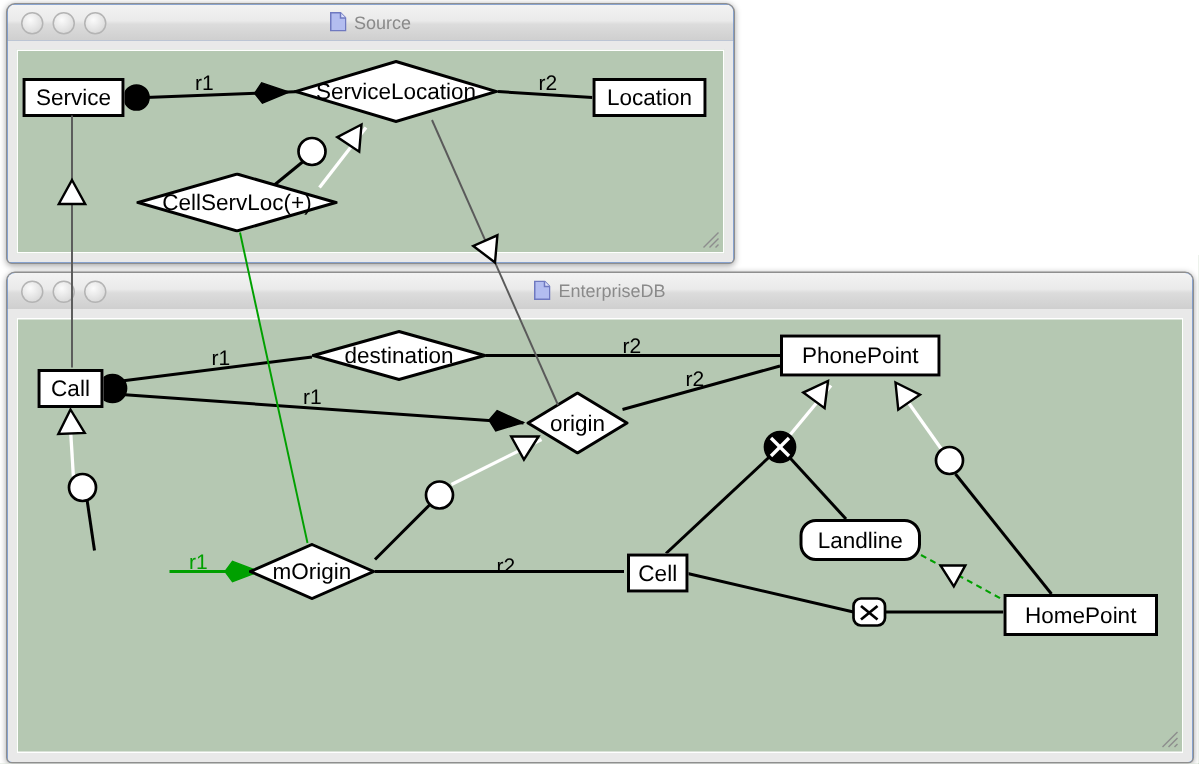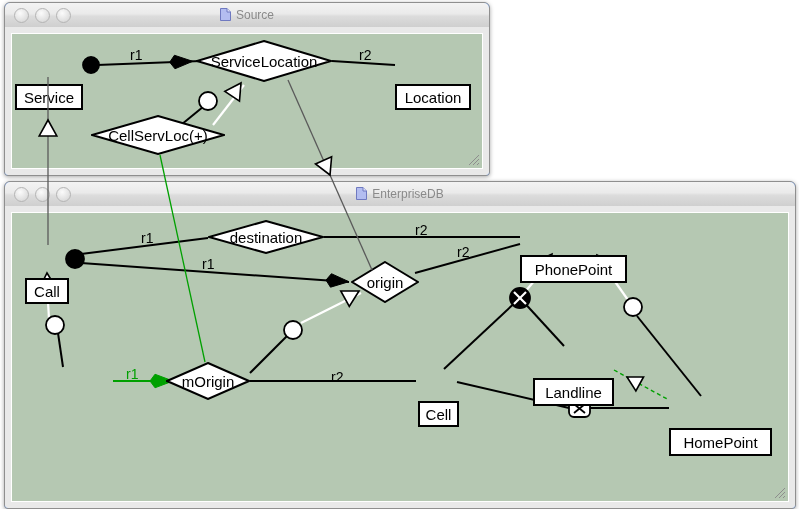--- a/index.html
+++ b/index.html
@@ -26,21 +26,21 @@
   .grip{position:absolute;right:2px;bottom:2px;width:13px;height:13px;pointer-events:none;}
 
   
   .layer{position:absolute;left:0;top:0;}
   #overlay{position:absolute;left:0;top:0;width:799px;height:509px;pointer-events:none;}
 
   
   .node{position:absolute;background:#ffffff;border:2px solid #000;
         font-size:15px;color:#000;line-height:1;white-space:nowrap;
         display:flex;align-items:center;justify-content:center;
-        padding:3px 7px;box-sizing:border-box;margin-top:32px;}
+        padding:3px 7px;box-sizing:border-box;}
   .dia{position:absolute;display:flex;align-items:center;justify-content:center;
        font-size:15px;color:#000;white-space:nowrap;}
   .dia span{position:relative;z-index:2;}
   .dia svg{position:absolute;left:0;top:0;}
   .elabel{position:absolute;font-size:14px;color:#000;white-space:nowrap;}
 </style>
 </head>
 <body>
 
 <div class="window" id="win-source" style="left: 4px; top: 2px; width: 484px; height: 172px;">
@@ -167,21 +167,21 @@
           <line x1="12" y1="6" x2="6" y2="12"></line>
           <line x1="12" y1="10" x2="10" y2="12"></line>
         </g>
       </svg>
     <div class="node" style="left: 13px; top: 33px; width: 44px; height: 26px;">
           <span>Call</span>
         </div>
         <div class="node" style="left: 508px; top: 10px; width: 107px; height: 28px;">
           <span>PhonePoint</span>
         </div>
-        <div class="node" style="left: 521px; top: 133px; width: 81px; height: 28px;">
+        <div class="node" style="left: 521px; top: 133px; width: 81px; height: 28px; border-radius: 11px;">
           <span>Landline</span>
         </div>
         <div class="node" style="left: 657px; top: 183px; width: 103px; height: 28px;">
           <span>HomePoint</span>
         </div>
         <div class="node" style="left: 406px; top: 156px; width: 41px; height: 26px;">
           <span>Cell</span>
         </div>
         <div class="dia" style="left: 196px; top: 7px; width: 116px; height: 34px;">
           <svg width="116" height="34" viewBox="0 0 116 34">

